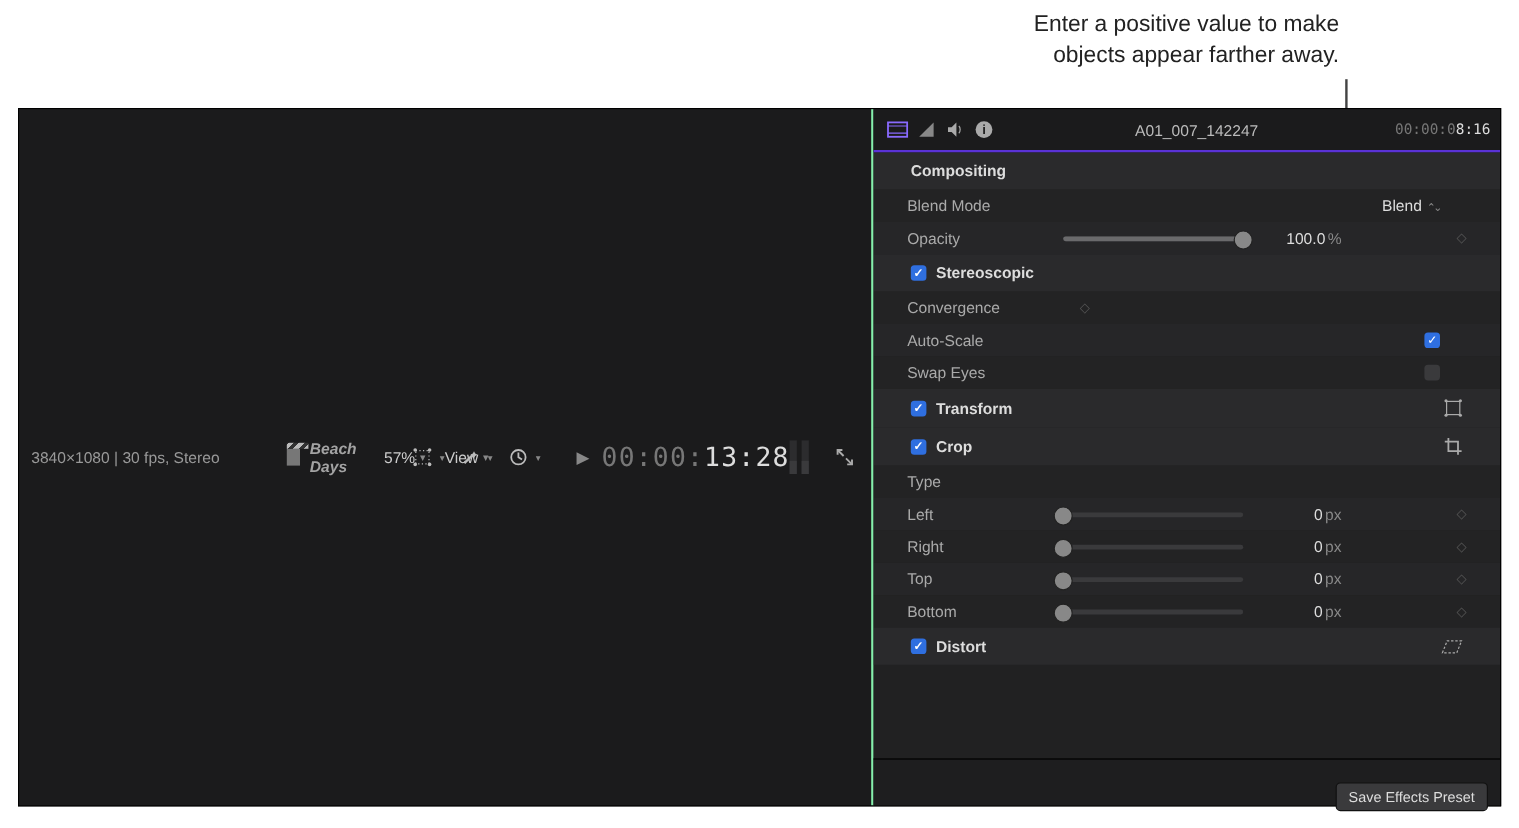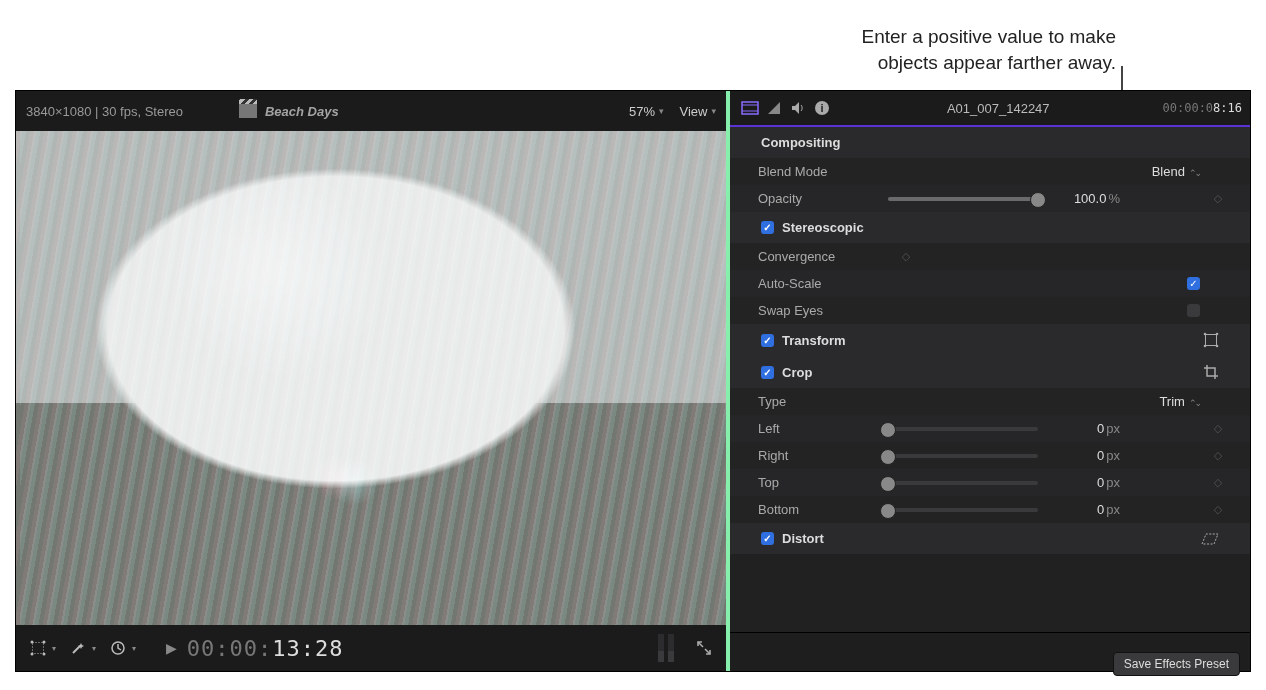--- a/index.html
+++ b/index.html
@@ -1,21 +1,21 @@
 <!DOCTYPE html>
 <html><head>
 <meta charset="utf-8">
 <style>
   html,body{margin:0;padding:0;background:#fff;font-family:-apple-system,BlinkMacSystemFont,"Helvetica Neue",Arial,sans-serif;color:#ccc;font-size:13px;}
   .wrap{width:1266px;height:690px;position:relative;}
-  .callout{position:absolute;left:0;right:0;top:24px;height:70px;text-align:right;padding-right:150px;color:#222;font-size:19px;line-height:1.35;}
+  .callout{position:absolute;left:0;right:0;top:8px;height:70px;text-align:right;padding-right:150px;color:#222;font-size:19px;line-height:1.35;}
   .callout-line{position:absolute;right:143px;top:66px;width:2px;height:218px;background:#444;}
   .app{position:absolute;left:15px;top:90px;width:1234px;height:580px;background:#1b1b1c;display:flex;border:1px solid #000;}
   
-  .viewer{flex:0 0 710px;display:flex;flex-direction:column;background:#1b1b1c;border-right:4px solid #86efac;}
+  .viewer{flex:0 0 710px;display:flex;flex-direction:row;background:#1b1b1c;border-right:2px solid #86efac;align-items:center;}
   .vtop{height:40px;display:flex;align-items:center;padding:0 10px;color:#999;font-size:13px;}
   .vtop .info{flex:0 0 auto;}
   .vtop .proj{margin-left:56px;display:flex;align-items:center;color:#a3a3a3;font-weight:600;font-style:italic;}
   .clapper{width:18px;height:14px;margin-right:8px;position:relative;background:#777;}
   .clapper::before{content:"";position:absolute;left:0;top:-5px;width:18px;height:5px;background:repeating-linear-gradient(-45deg,#bbb 0 3px,#333 3px 6px);}
   .vtop .spacer{flex:1;}
   .dd{display:flex;align-items:center;color:#ccc;margin-left:16px;}
   .chev{margin-left:4px;font-size:9px;color:#888;}
   .preview{flex:1;background:#000;position:relative;overflow:hidden;}
   
@@ -250,25 +250,20 @@
           <span class="chk on"></span>
           <span>Crop</span>
           <span class="hd-icon">
             <svg width="16" height="16" viewBox="0 0 16 16" stroke="#aaa" fill="none" stroke-width="1.5">
                 <path d="M4 1v11h11M1 4h11v11"></path>
               </svg>
           </span>
         </div>
         <div class="row">
           <span class="lbl">Type</span>
-          <span class="ctrl" style="justify-content:flex-end">
-            <span class="sel">
-              <span>Trim</span><span class="updn">⌃⌄</span>
-            </span>
-          </span>
           <span class="kf"></span>
         </div>
         <div class="row alt">
           <span class="lbl">Left</span>
           <span class="ctrl">
               <span class="slider">
                 <span class="thumb" style="left:0%"></span>
               </span>
             <span class="val"><span>0</span><span class="unit">px</span></span>
             </span>

